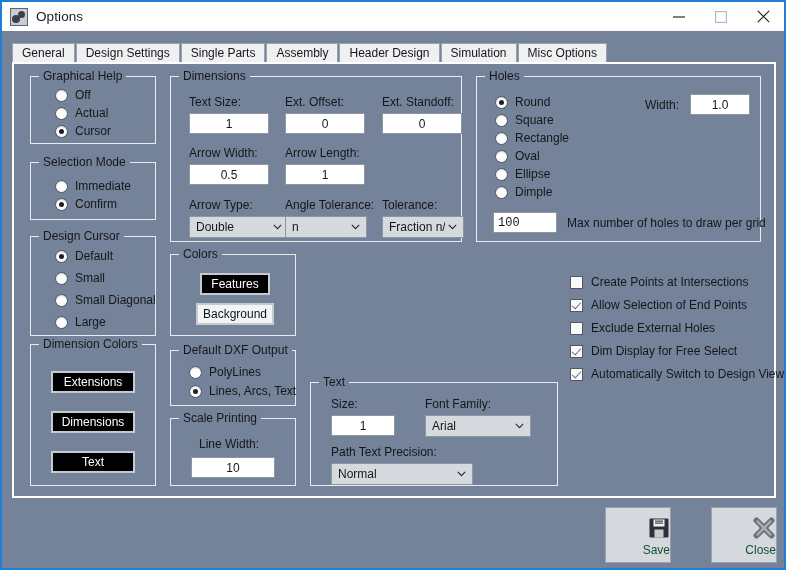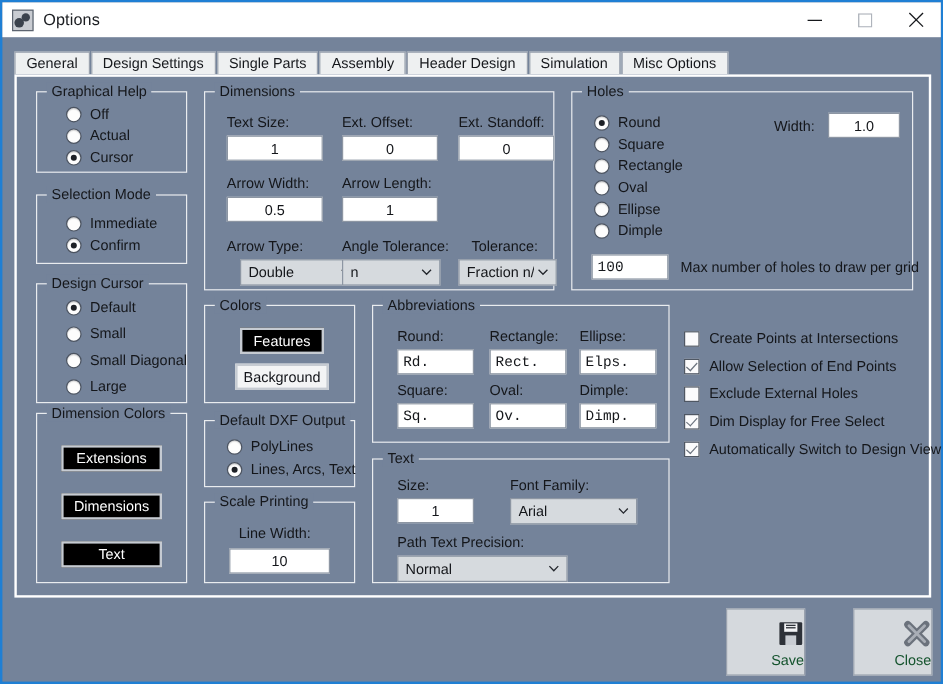--- a/index.html
+++ b/index.html
@@ -362,40 +362,40 @@
       <div class="lbl" style="left:211px; top:18px;">Ext. Standoff:</div>
       <input class="inp" style="left: 211px; top: 36px; width: 80px;" value="0">
 
       <div class="lbl" style="left:18px; top:69px;">Arrow Width:</div>
       <input class="inp" style="left: 18px; top: 87px; width: 80px;" value="0.5">
 
       <div class="lbl" style="left:114px; top:69px;">Arrow Length:</div>
       <input class="inp" style="left: 114px; top: 87px; width: 80px;" value="1">
 
       <div class="lbl" style="left:18px; top:121px;">Arrow Type:</div>
-      <div class="sel" style="left:29px; top:139px; width:100px;">
+      <div class="sel" style="left:18px; top:139px; width:100px;">
         <span class="txt">Double</span>
         <span class="arw">
           <svg width="9" height="6" viewBox="0 0 9 6">
               <polyline points="0.8,0.8 4.5,4.6 8.2,0.8" fill="none" stroke="#25282e" stroke-width="1.1"></polyline>
             </svg>
         </span>
       </div>
 
       <div class="lbl" style="left:114px; top:121px;">Angle Tolerance:</div>
       <div class="sel" style="left:114px; top:139px; width:82px;">
         <span class="txt">n</span>
         <span class="arw">
           <svg width="9" height="6" viewBox="0 0 9 6">
               <polyline points="0.8,0.8 4.5,4.6 8.2,0.8" fill="none" stroke="#25282e" stroke-width="1.1"></polyline>
             </svg>
         </span>
       </div>
 
-      <div class="lbl" style="left:211px; top:121px;margin-left:11px;">Tolerance:</div>
+      <div class="lbl" style="left:211px; top:121px;">Tolerance:</div>
       <div class="sel" style="left:211px; top:139px; width:82px;">
         <span class="txt">Fraction n/n</span>
         <span class="arw">
           <svg width="9" height="6" viewBox="0 0 9 6">
               <polyline points="0.8,0.8 4.5,4.6 8.2,0.8" fill="none" stroke="#25282e" stroke-width="1.1"></polyline>
             </svg>
         </span>
       </div>
     </div>
 
@@ -450,41 +450,20 @@
         <span class="t">Lines, Arcs, Text</span>
       </div>
     </div>
 
     <div class="grp" style="left:156px; top:354px; width:126px; height:68px;">
       <div class="cap">Scale Printing</div>
       <div class="lbl" style="left:28px; top:18px;">Line Width:</div>
       <input class="inp" style="left: 20px; top: 38px; width: 84px;" value="10">
     </div>
 
-    <div class="grp" style="left:296px; top:190px; width:248px; height:115px;">
-      <div class="cap">Abbreviations</div>
-
-      <div class="lbl" style="left:20px; top:18px;">Round:</div>
-      <input class="inp left" style="left: 20px; top: 36px; width: 64px;" value="Rd.">
-
-      <div class="lbl" style="left:97px; top:18px;">Rectangle:</div>
-      <input class="inp left" style="left: 97px; top: 36px; width: 64px;" value="Rect.">
-
-      <div class="lbl" style="left:172px; top:18px;">Ellipse:</div>
-      <input class="inp left" style="left: 172px; top: 36px; width: 64px;" value="Elps.">
-
-      <div class="lbl" style="left:20px; top:63px;">Square:</div>
-      <input class="inp left" style="left: 20px; top: 81px; width: 64px;" value="Sq.">
-
-      <div class="lbl" style="left:97px; top:63px;">Oval:</div>
-      <input class="inp left" style="left: 97px; top: 81px; width: 64px;" value="Ov.">
-
-      <div class="lbl" style="left:172px; top:63px;">Dimple:</div>
-      <input class="inp left" style="left: 172px; top: 81px; width: 64px;" value="Dimp.">
-    </div>
 
     <div class="grp" style="left:296px; top:318px; width:248px; height:104px;">
       <div class="cap">Text</div>
 
       <div class="lbl" style="left:20px; top:14px;">Size:</div>
       <input class="inp" style="left: 20px; top: 32px; width: 64px;" value="1">
 
       <div class="lbl" style="left:114px; top:14px;">Font Family:</div>
       <div class="sel" style="left:114px; top:32px; width:106px;">
         <span class="txt">Arial</span>

